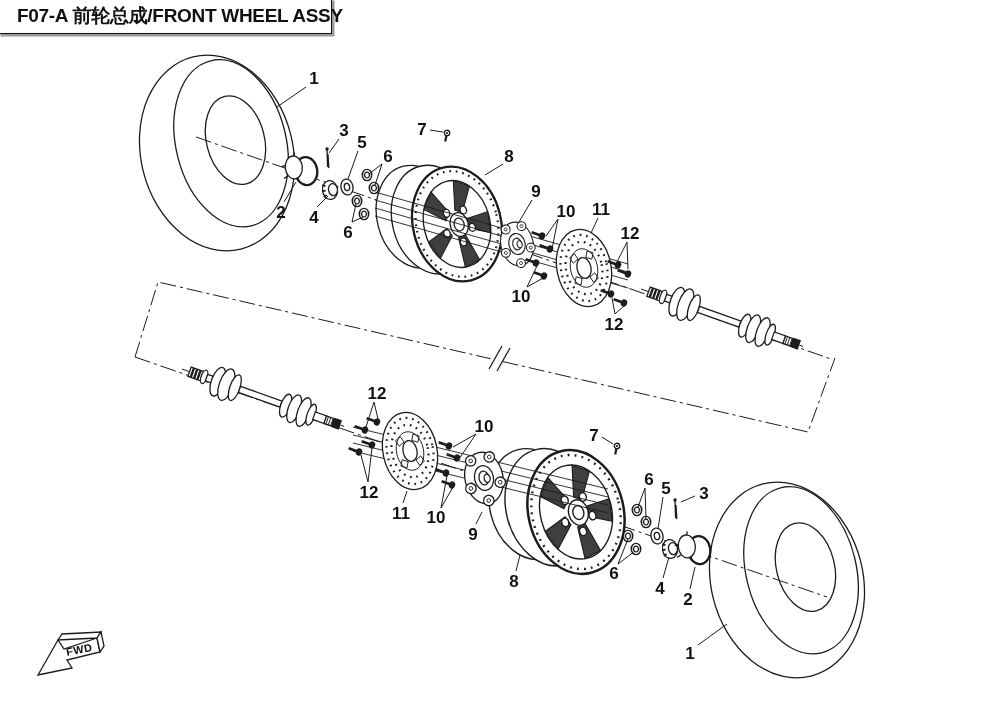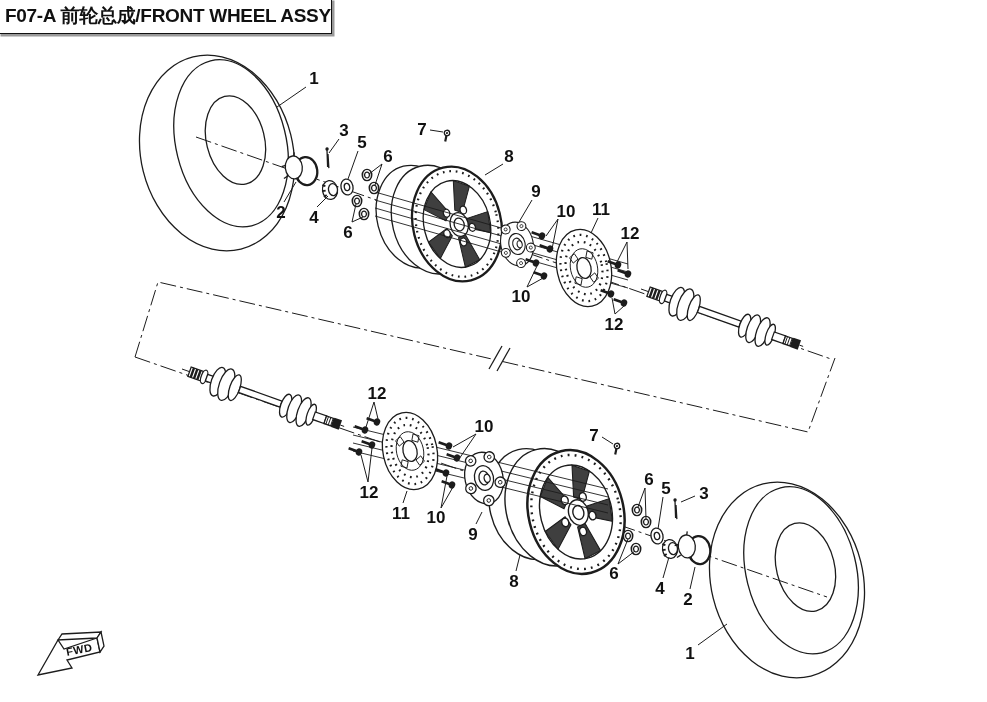--- a/index.html
+++ b/index.html
@@ -1,21 +1,21 @@
 <!DOCTYPE html>
 <html><head>
 <meta charset="utf-8">
 <style>
   html,body{margin:0;padding:0;background:#e8e8e8;}
   .page{position:relative;width:987px;height:702px;background:#ffffff;overflow:hidden;
         font-family:"Liberation Sans",sans-serif;}
   .title-block{position:absolute;left:-2px;top:-2px;width:332px;height:34px;
         background:#fff;border:1.6px solid #111;box-shadow:2.5px 2.5px 0 #9a9a9a;
         display:flex;align-items:center;z-index:5;}
-  .title-block span{font-size:19px;font-weight:bold;color:#111;padding-left:6px;
+  .title-block span{font-size:19px;font-weight:bold;color:#111;padding-left:18px;
         letter-spacing:-0.3px;white-space:nowrap;}
   svg{position:absolute;left:0;top:0;}
   .ln{stroke:#1c1c1c;fill:none;stroke-width:1.3px;}
   .wh{fill:#ffffff;stroke:#1c1c1c;stroke-width:1.3px;}
   .dk{fill:#1c1c1c;stroke:none;}
   .thick{stroke-width:2.3px;}
   .thin{stroke-width:0.9px;}
   .dots{fill:none;stroke:#1c1c1c;stroke-width:2.2px;stroke-dasharray:1.7 4.8;}
   .pocket{fill:#2a2a2a;fill-opacity:.9;stroke:#1c1c1c;stroke-width:1px;}
   .cl{stroke:#1c1c1c;stroke-width:1px;fill:none;stroke-dasharray:16 4 3 4;}

